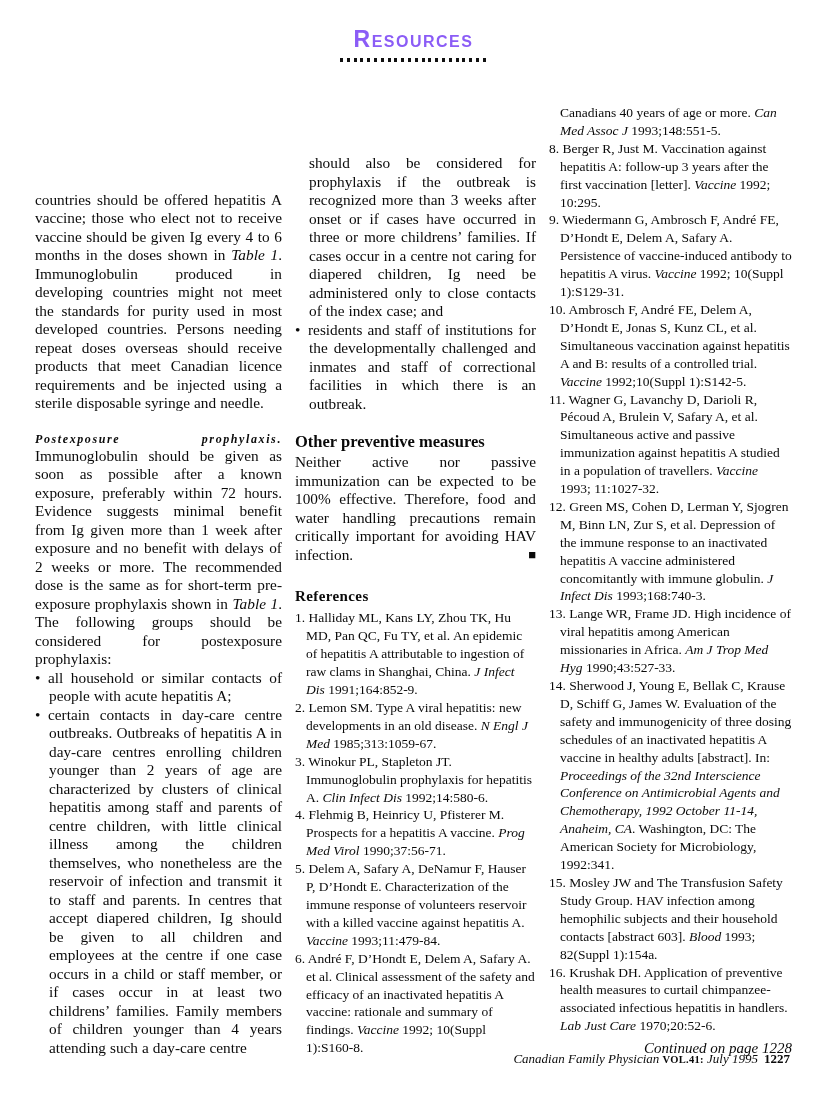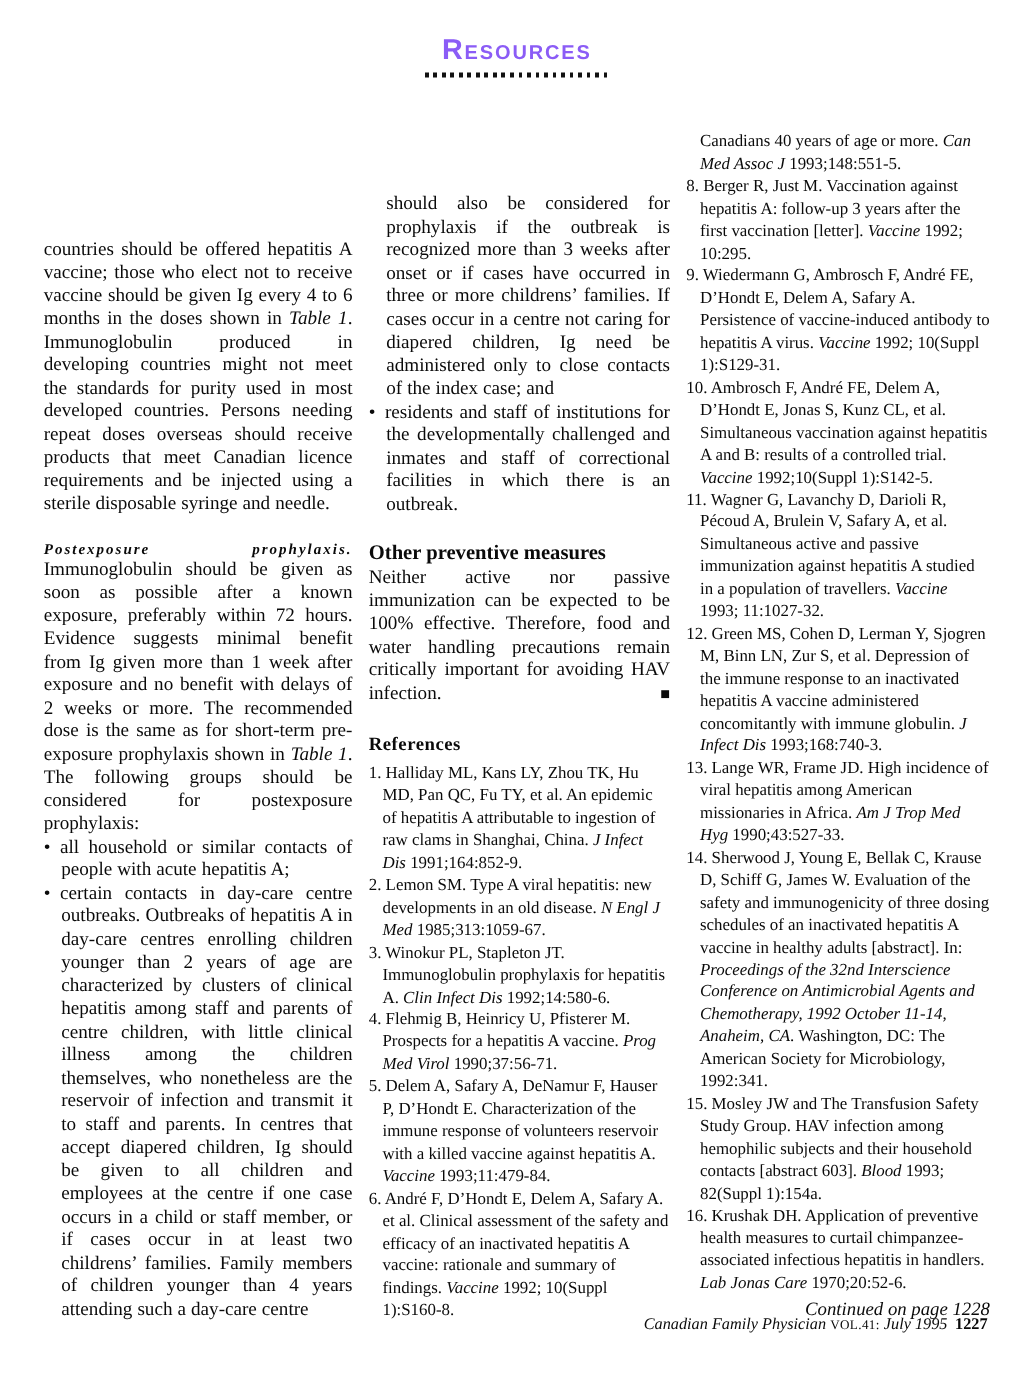--- a/index.html
+++ b/index.html
@@ -53,21 +53,21 @@
   .ref.cont-ref { text-indent:0; }
   .ref i, .body-text i { font-style:italic; }
 
   .continued { margin-top:5px; text-align:right; font-style:italic; font-size:15px; }
 
   .footer {
     position:absolute; right:26px; top:1051px;
     font-size:13px; white-space:nowrap;
   }
   .f-journal { font-style:italic; }
-  .f-vol { font-size:10.5px; letter-spacing:0.3px; }
+  .f-vol { font-size:10.5px; letter-spacing:0.3px;font-weight:bold; }
   .f-date { font-style:italic; }
   .f-page { font-weight:bold; font-size:13px; padding-left:6px; }
 </style>
 </head>
 <body>
 
 <div class="page">
 
   <header class="masthead">
     <div class="masthead-title">Resources</div>
@@ -104,21 +104,21 @@
       <div class="ref-list">
           <div class="ref cont-ref"><span>Canadians 40 years of age or more. </span><i>Can Med Assoc J</i><span> 1993;148:551-5.</span></div>
           <div class="ref"><span>8. </span><span>Berger R, Just M. Vaccination against hepatitis A: follow-up 3 years after the first vaccination [letter]. </span><i>Vaccine</i><span> 1992; 10:295.</span></div>
           <div class="ref"><span>9. </span><span>Wiedermann G, Ambrosch F, André FE, D’Hondt E, Delem A, Safary A. Persistence of vaccine-induced antibody to hepatitis A virus. </span><i>Vaccine</i><span> 1992; 10(Suppl 1):S129-31.</span></div>
           <div class="ref"><span>10. </span><span>Ambrosch F, André FE, Delem A, D’Hondt E, Jonas S, Kunz CL, et al. Simultaneous vaccination against hepatitis A and B: results of a controlled trial. </span><i>Vaccine</i><span> 1992;10(Suppl 1):S142-5.</span></div>
           <div class="ref"><span>11. </span><span>Wagner G, Lavanchy D, Darioli R, Pécoud A, Brulein V, Safary A, et al. Simultaneous active and passive immunization against hepatitis A studied in a population of travellers. </span><i>Vaccine</i><span> 1993; 11:1027-32.</span></div>
           <div class="ref"><span>12. </span><span>Green MS, Cohen D, Lerman Y, Sjogren M, Binn LN, Zur S, et al. Depression of the immune response to an inactivated hepatitis A vaccine administered concomitantly with immune globulin. </span><i>J Infect Dis</i><span> 1993;168:740-3.</span></div>
           <div class="ref"><span>13. </span><span>Lange WR, Frame JD. High incidence of viral hepatitis among American missionaries in Africa. </span><i>Am J Trop Med Hyg</i><span> 1990;43:527-33.</span></div>
           <div class="ref"><span>14. </span><span>Sherwood J, Young E, Bellak C, Krause D, Schiff G, James W. Evaluation of the safety and immunogenicity of three dosing schedules of an inactivated hepatitis A vaccine in healthy adults [abstract]. In: </span><i>Proceedings of the 32nd Interscience Conference on Antimicrobial Agents and Chemotherapy, 1992 October 11-14, Anaheim, CA</i><span>. Washington, DC: The American Society for Microbiology, 1992:341.</span></div>
           <div class="ref"><span>15. </span><span>Mosley JW and The Transfusion Safety Study Group. HAV infection among hemophilic subjects and their household contacts [abstract 603]. </span><i>Blood</i><span> 1993; 82(Suppl 1):154a.</span></div>
-          <div class="ref"><span>16. </span><span>Krushak DH. Application of preventive health measures to curtail chimpanzee-associated infectious hepatitis in handlers. </span><i>Lab Jonas Care</i><span> 1970;20:52-6.</span></div>
+          <div class="ref"><span>16. </span><span>Krushak DH. Application of preventive health measures to curtail chimpanzee-associated infectious hepatitis in handlers. </span><i>Lab Just Care</i><span> 1970;20:52-6.</span></div>
         </div>
       <div class="continued">Continued on page 1228</div>
     </section>
 
   </div>
 </div>
 
 <footer class="footer">
   <span class="f-journal">Canadian Family Physician</span>
   <span class="f-vol">VOL.41:</span>

